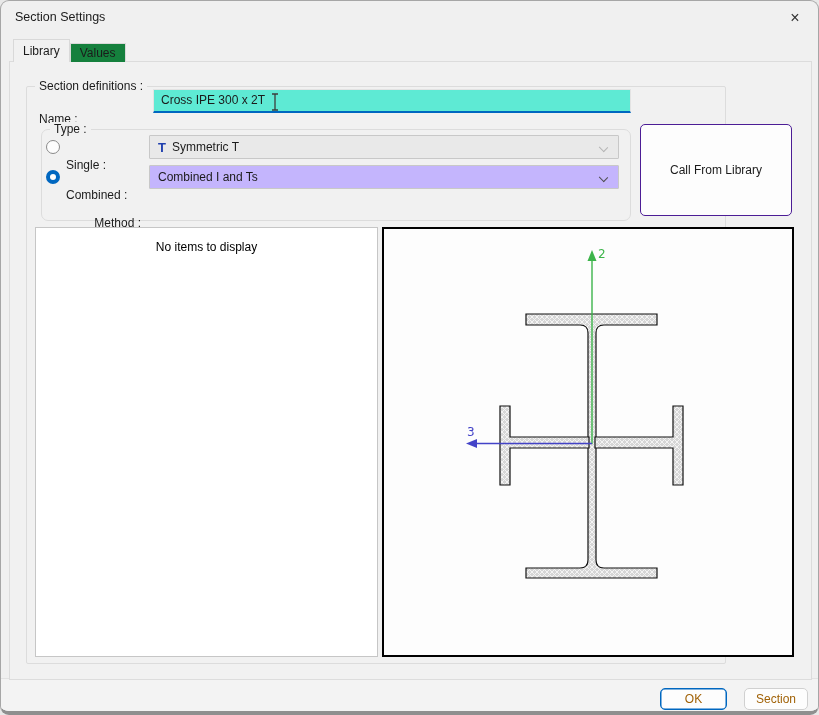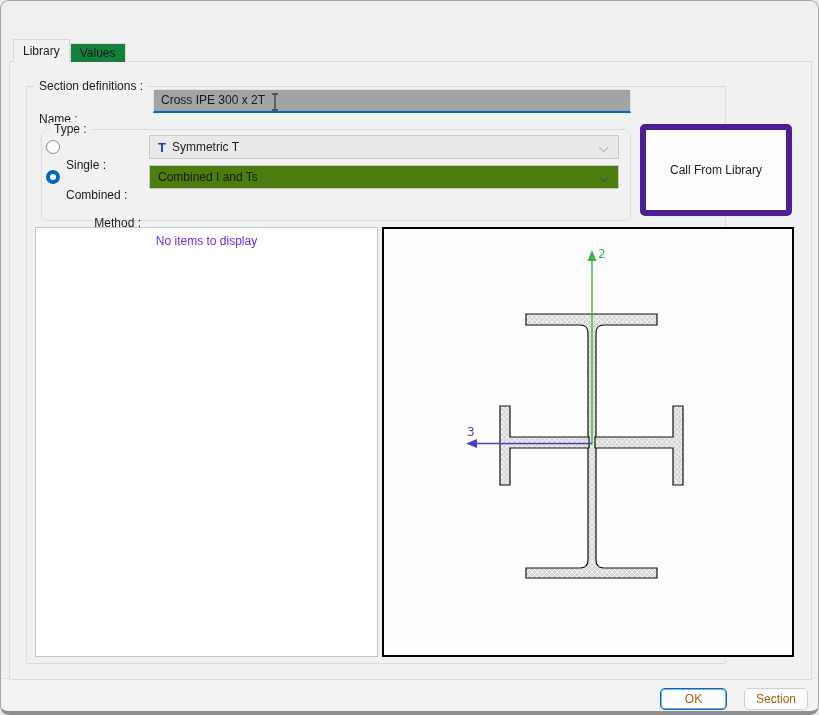--- a/index.html
+++ b/index.html
@@ -41,61 +41,61 @@
     font-size:12px; color:#1b1b1b; white-space:nowrap;
   }
   .gb-main { left:16px; top:24px; width:700px; height:578px; }
   .gb-type { left:14px; top:42px; width:590px; height:92px;border-radius:7px; }
 
   .lbl { position:absolute; font-size:12px; color:#1b1b1b; white-space:nowrap;margin-top:17px; }
 
   
   .name-input {
     position:absolute; left:126px; top:2px; width:478px; height:24px;
-    background:#a3a3a3; border:1px solid #e3e3e3; border-bottom:2px solid #0067c0;
+    background:#5eead4; border:1px solid #e3e3e3; border-bottom:2px solid #0067c0;
     font-size:12px; color:#1b1b1b; line-height:21px; padding-left:7px;
   }
   .caret-icon { position:absolute; left:116px; top:2px; }
 
   
   .radio { position:absolute; width:14px; height:14px; border-radius:50%; background:#fdfdfd; }
   .radio.off { border:1px solid #8a8a8a; }
   .radio.on  { border:4px solid #0067c0; }
 
   
   .combo {
-    position:absolute; width:470px; height:24px; background:#4d7c0f;
+    position:absolute; width:470px; height:24px; background:#c4b5fd;
     border:1px solid #c8c8c8; border-radius:1px;
     display:flex; align-items:center; padding:0 8px; gap:6px;
     font-size:12px; color:#1b1b1b;
   }
   .combo.disabled { background:#e9e9e9; }
   .combo.flat { border:1px solid #707070; }
   .combo .chev {
     position:absolute; right:11px; top:8px; width:7px; height:7px;
     border-right:1.4px solid #4d4d4d; border-bottom:1.4px solid #4d4d4d;
     transform:rotate(45deg) scale(1,0.9); transform-origin:center;
   }
   .combo.disabled .chev { border-color:#b4b4b4; }
   .t-glyph { font-weight:bold; font-size:13px; color:#1f3fae; line-height:1; }
 
   
   .lib-btn {
     position:absolute; left:613px; top:37px; width:152px; height:92px;
-    background:#fdfdfd; border:6px solid #4c1d95; border-radius:5px;
+    background:#fdfdfd; border:1px solid #4c1d95; border-radius:5px;
     font-size:12px; color:#1b1b1b; display:flex; align-items:center; justify-content:center;
     font-family:"Liberation Sans", sans-serif;
   }
 
   
   .listbox {
     position:absolute; left:8px; top:140px; width:343px; height:430px;
     background:#ffffff; border:1px solid #c6c6c6; text-align:center;
   }
-  .listbox .empty { display:inline-block; margin-top:6px; font-size:12px; color:#6d28d9; }
+  .listbox .empty { display:inline-block; margin-top:12px; font-size:12px; color:#000000; }
   .preview {
     position:absolute; left:355px; top:140px; width:412px; height:430px;
     background:#fdfdfd; border:2px solid #000000;
   }
   .preview svg { position:absolute; left:0; top:0; }
 
   
   .footer {
     position:absolute; left:0; top:677px; width:100%; height:38px;
     background:#f3f3f3; border-top:1px solid #e2e2e2;
@@ -106,20 +106,24 @@
     font-family:"Liberation Sans", sans-serif; text-align:center; line-height:20px;
   }
   .btn.ok { left:659px; width:67px; border:1px solid #0067c0; box-shadow:inset 0 0 0 0.5px #0067c0; }
   .btn.cancel { left:743px; width:64px; }
 </style>
 </head>
 <body>
 
 <div class="window">
 
+  <div class="titlebar">
+    <span class="title">Section Settings</span>
+    <span class="close-btn">×</span>
+  </div>
 
   <div class="tabstrip">
     <div class="tab active">Library</div>
     <div class="tab">Values</div>
   </div>
 
   <div class="tabpage">
     <div class="groupbox gb-main">
       <span class="gb-label">Section definitions :</span>
 

